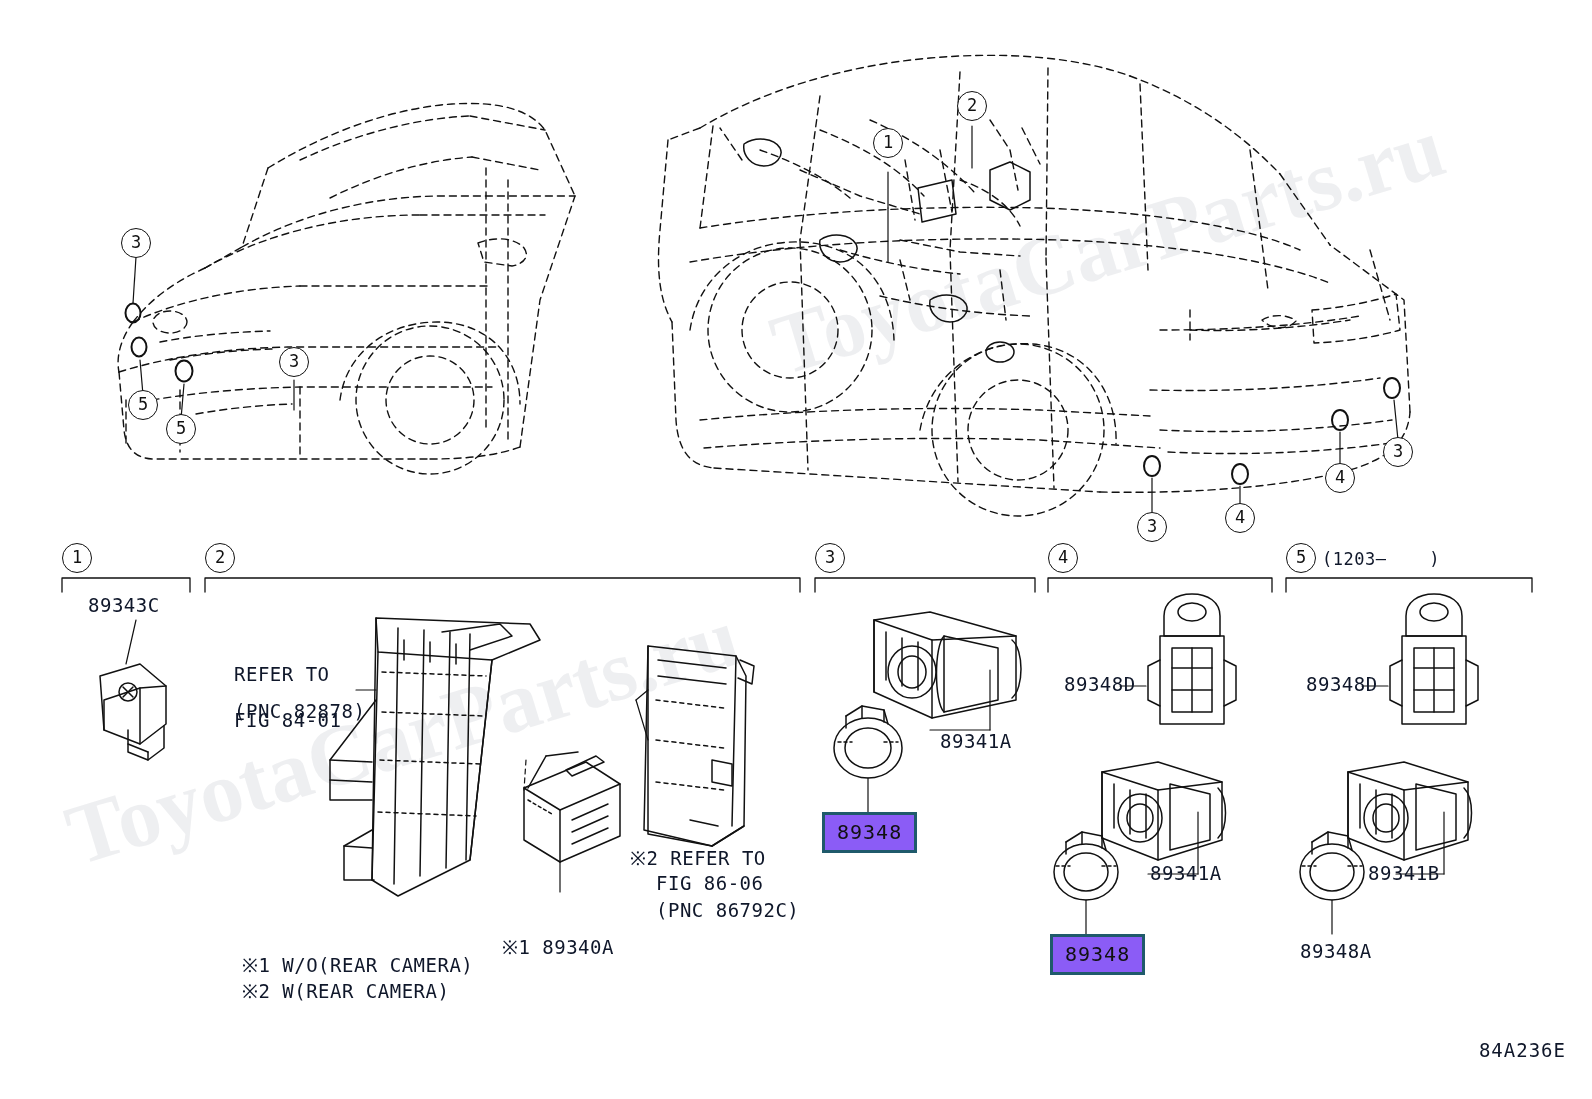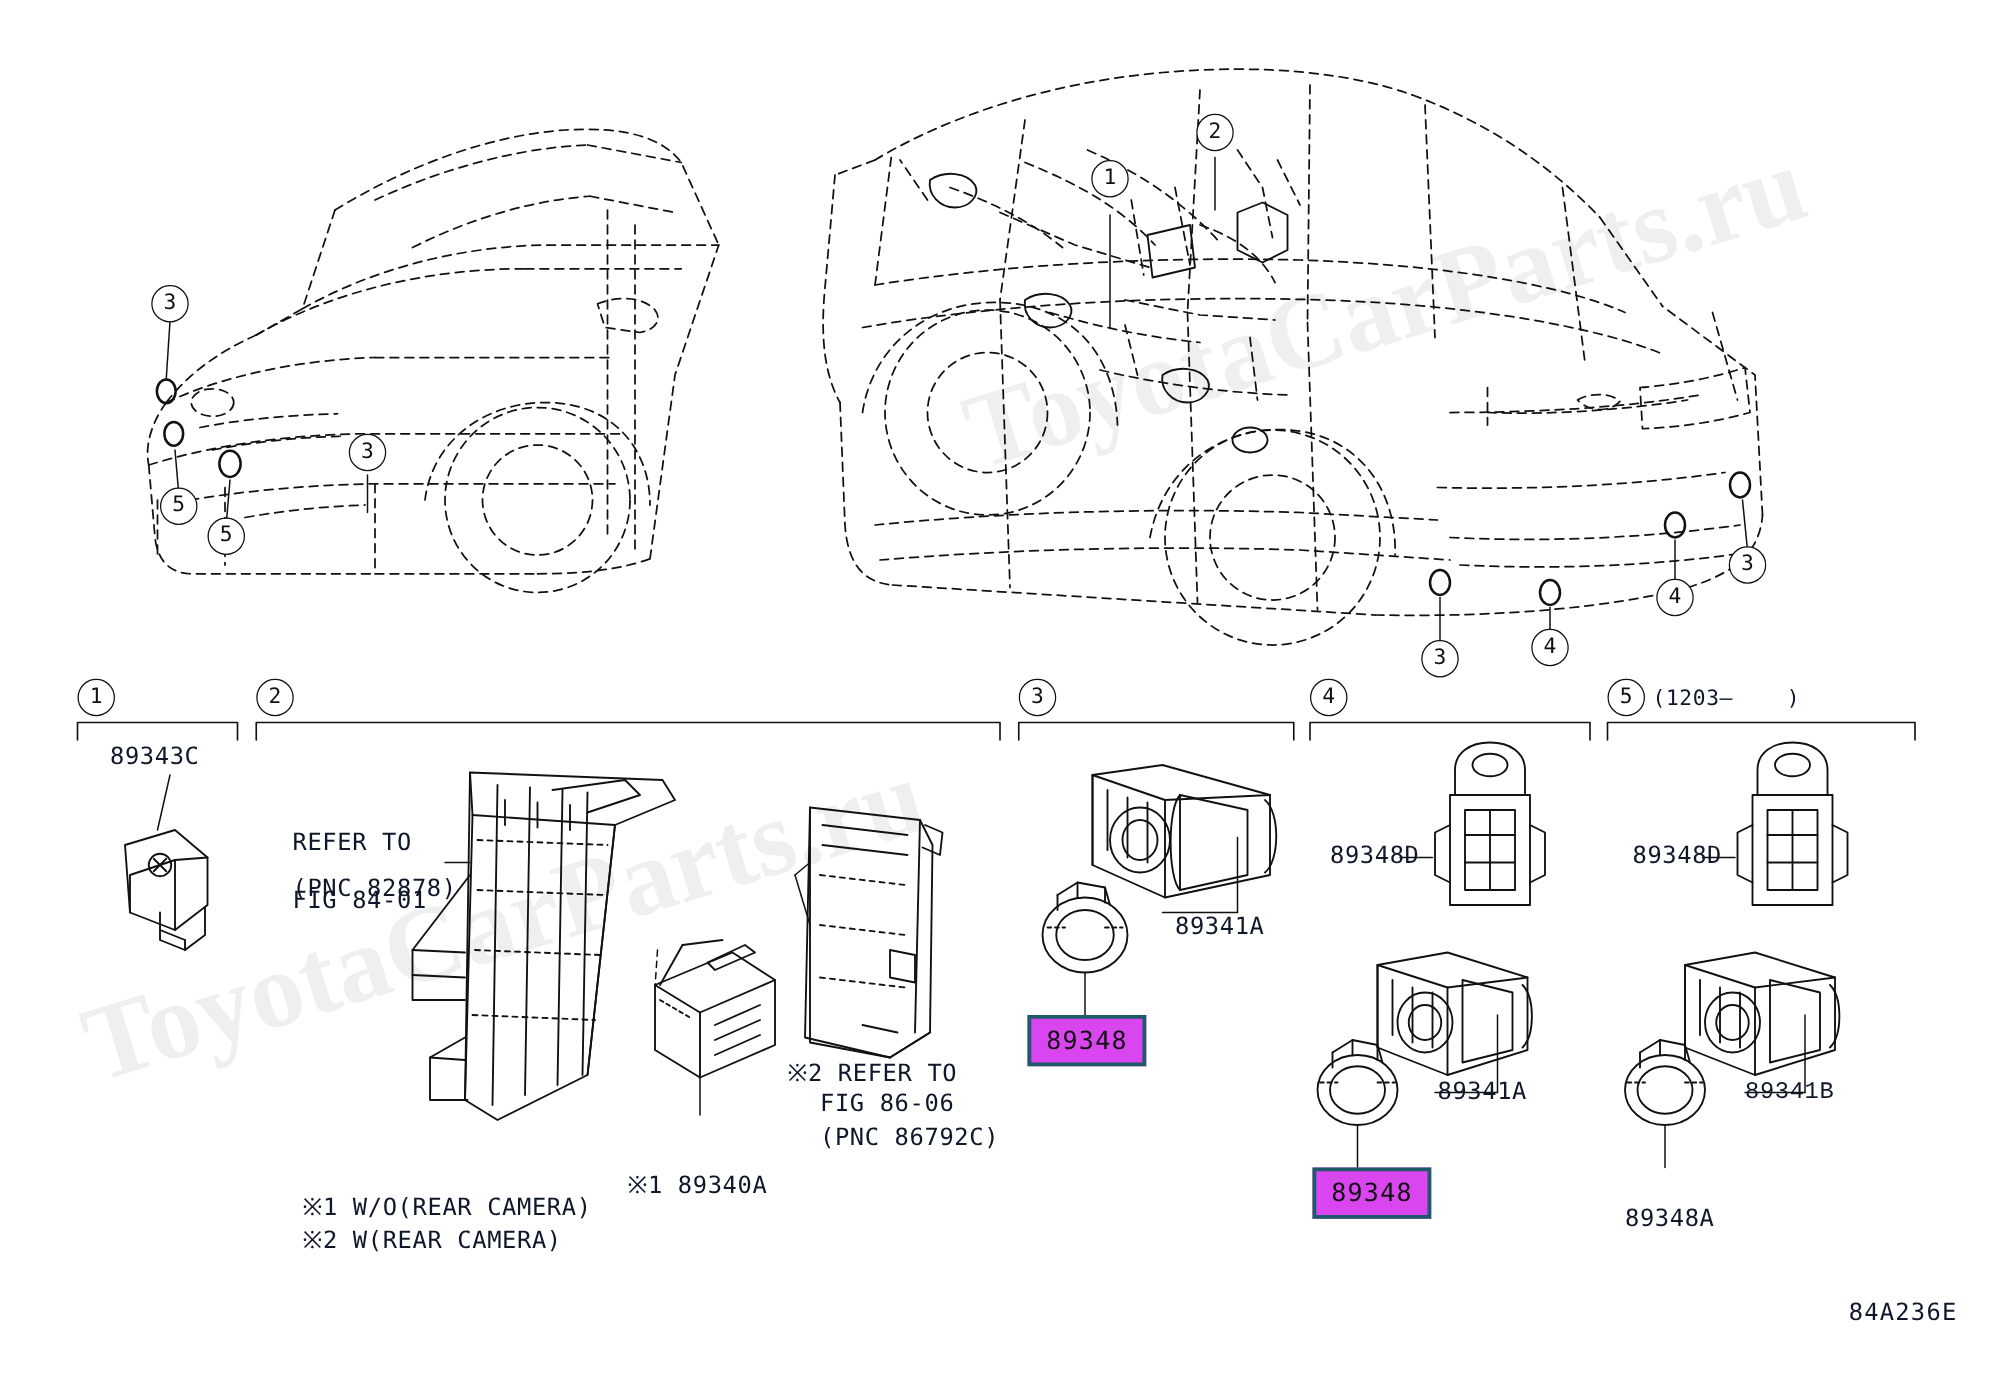--- a/index.html
+++ b/index.html
@@ -71,21 +71,21 @@
     font-family: "DejaVu Sans Mono", "Liberation Mono", monospace;
     font-size: 17px;
     line-height: 27px;
     text-align: center;
     background: #fff;
     color: #111;
   }
   .boxed {
     position: absolute;
     border: 3px solid #1f5a6b;
-    background: #d946ef;
+    background: #8b5cf6;
     font-family: "DejaVu Sans Mono", "Liberation Mono", monospace;
     font-size: 20px;
     letter-spacing: 1px;
     padding: 5px 12px 6px 12px;
     color: #111;
   }
   .figcode {
     position: absolute;
     right: 26px;
     bottom: 38px;
@@ -456,18 +456,18 @@
   <div class="lbl" style="left:242px;top:978px;">※2 W(REAR CAMERA)</div>
 
   <div class="lbl" style="left:940px;top:730px;">89341A</div>
   <div class="boxed" style="left:822px;top:812px;">89348</div>
 
   <div class="lbl" style="left:1064px;top:673px;">89348D</div>
   <div class="lbl" style="left:1150px;top:862px;">89341A</div>
   <div class="boxed" style="left:1050px;top:934px;">89348</div>
 
   <div class="lbl" style="left:1306px;top:673px;">89348D</div>
-  <div class="lbl" style="left:1396px;top:862px;font-family:Liberation Mono, monospace;">89341B</div>
-  <div class="lbl" style="left:1300px;top:940px;margin-top:24px;">89348A</div>
+  <div class="lbl" style="left:1368px;top:862px;">89341B</div>
+  <div class="lbl" style="left:1300px;top:940px;">89348A</div>
 
   <div class="lbl figcode">84A236E</div>
 
 </div>
 
 </body></html>

